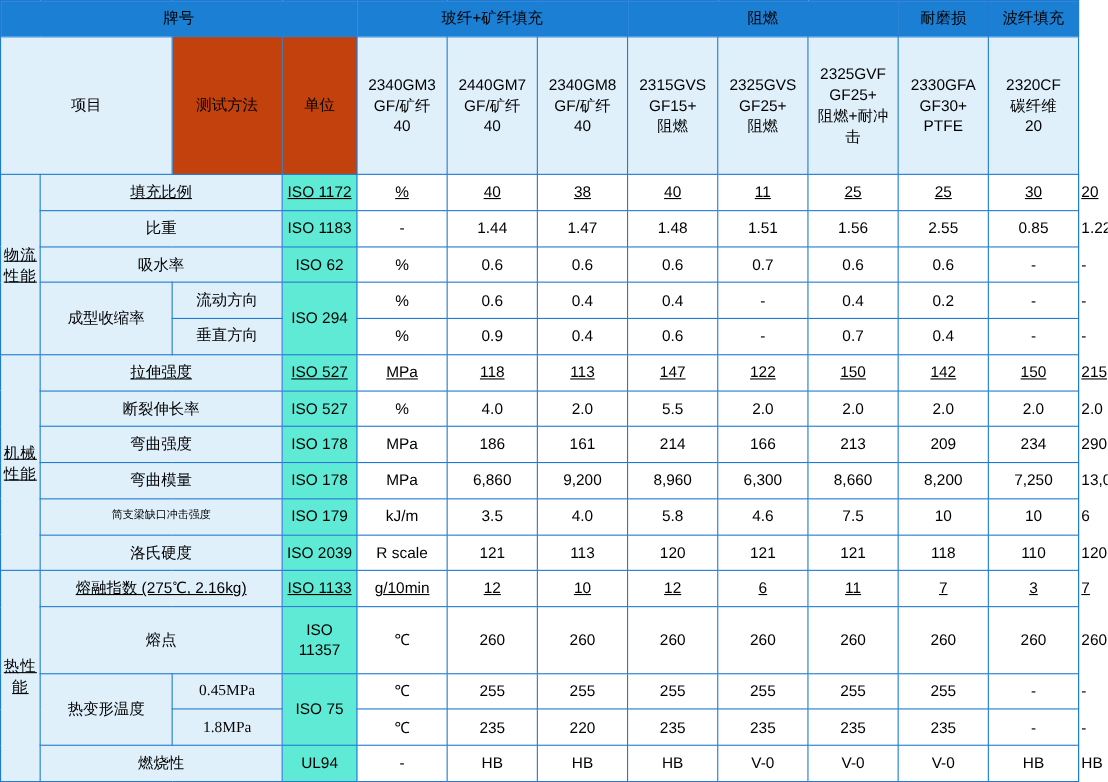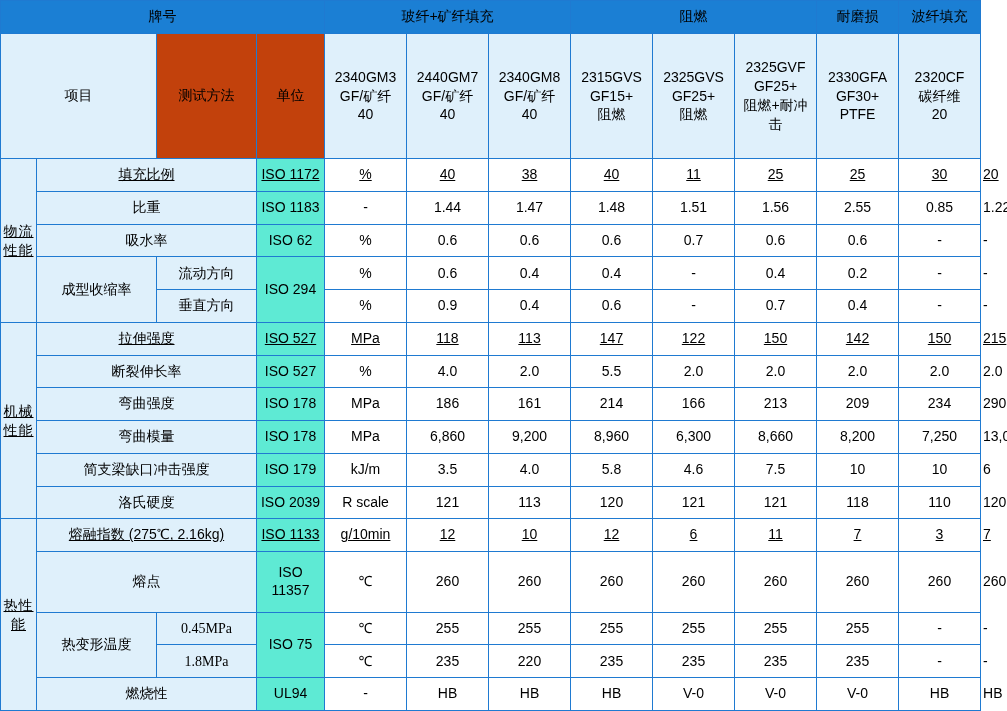--- a/index.html
+++ b/index.html
@@ -281,21 +281,21 @@
       <td class="val">6,860</td>
       <td class="val">9,200</td>
       <td class="val">8,960</td>
       <td class="val">6,300</td>
       <td class="val">8,660</td>
       <td class="val">8,200</td>
       <td class="val">7,250</td>
       <td class="val">13,000</td>
     </tr>
     <tr>
-      <td class="item" colspan="2" style="font-size:14px;">简支梁缺口冲击强度</td>
+      <td class="item" colspan="2" style="font-size:10px;">简支梁缺口冲击强度</td>
       <td class="method">ISO 179</td>
       <td class="unit">kJ/m</td>
       <td class="val">3.5</td>
       <td class="val">4.0</td>
       <td class="val">5.8</td>
       <td class="val">4.6</td>
       <td class="val">7.5</td>
       <td class="val">10</td>
       <td class="val">10</td>
       <td class="val">6</td>

